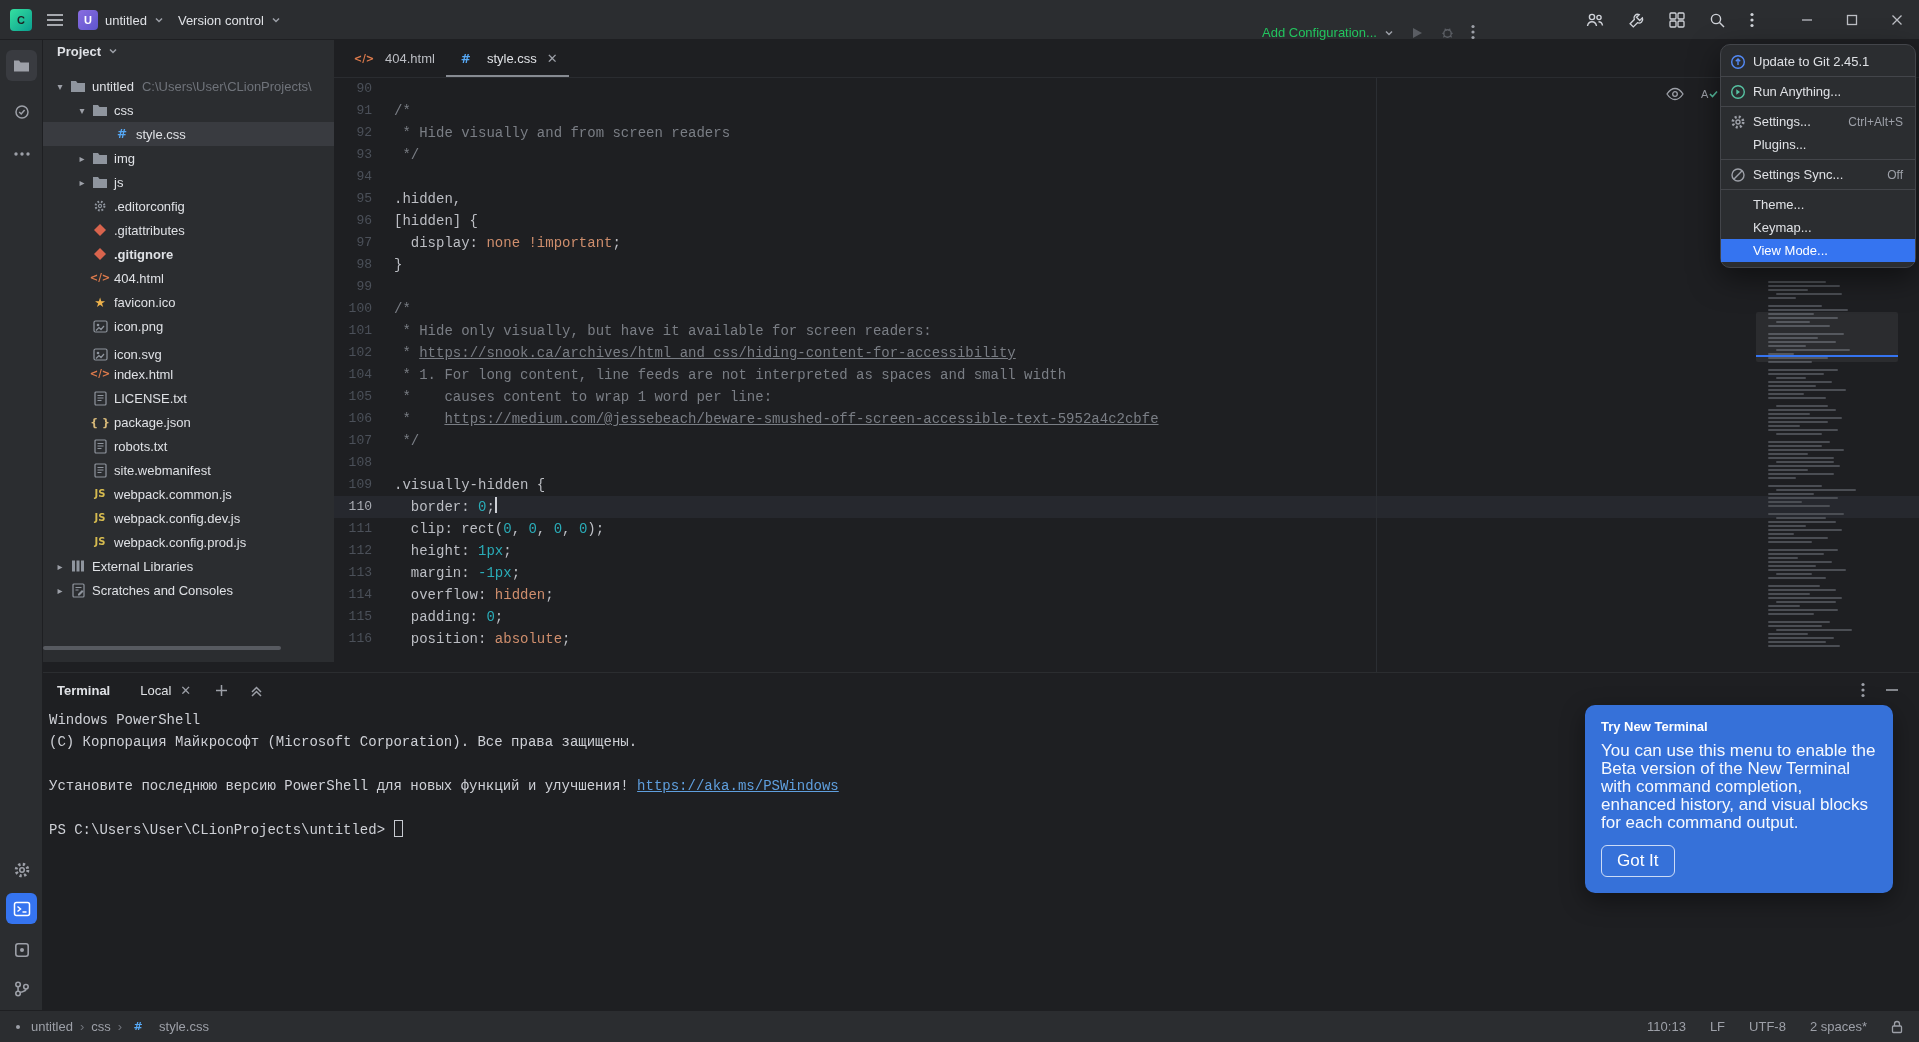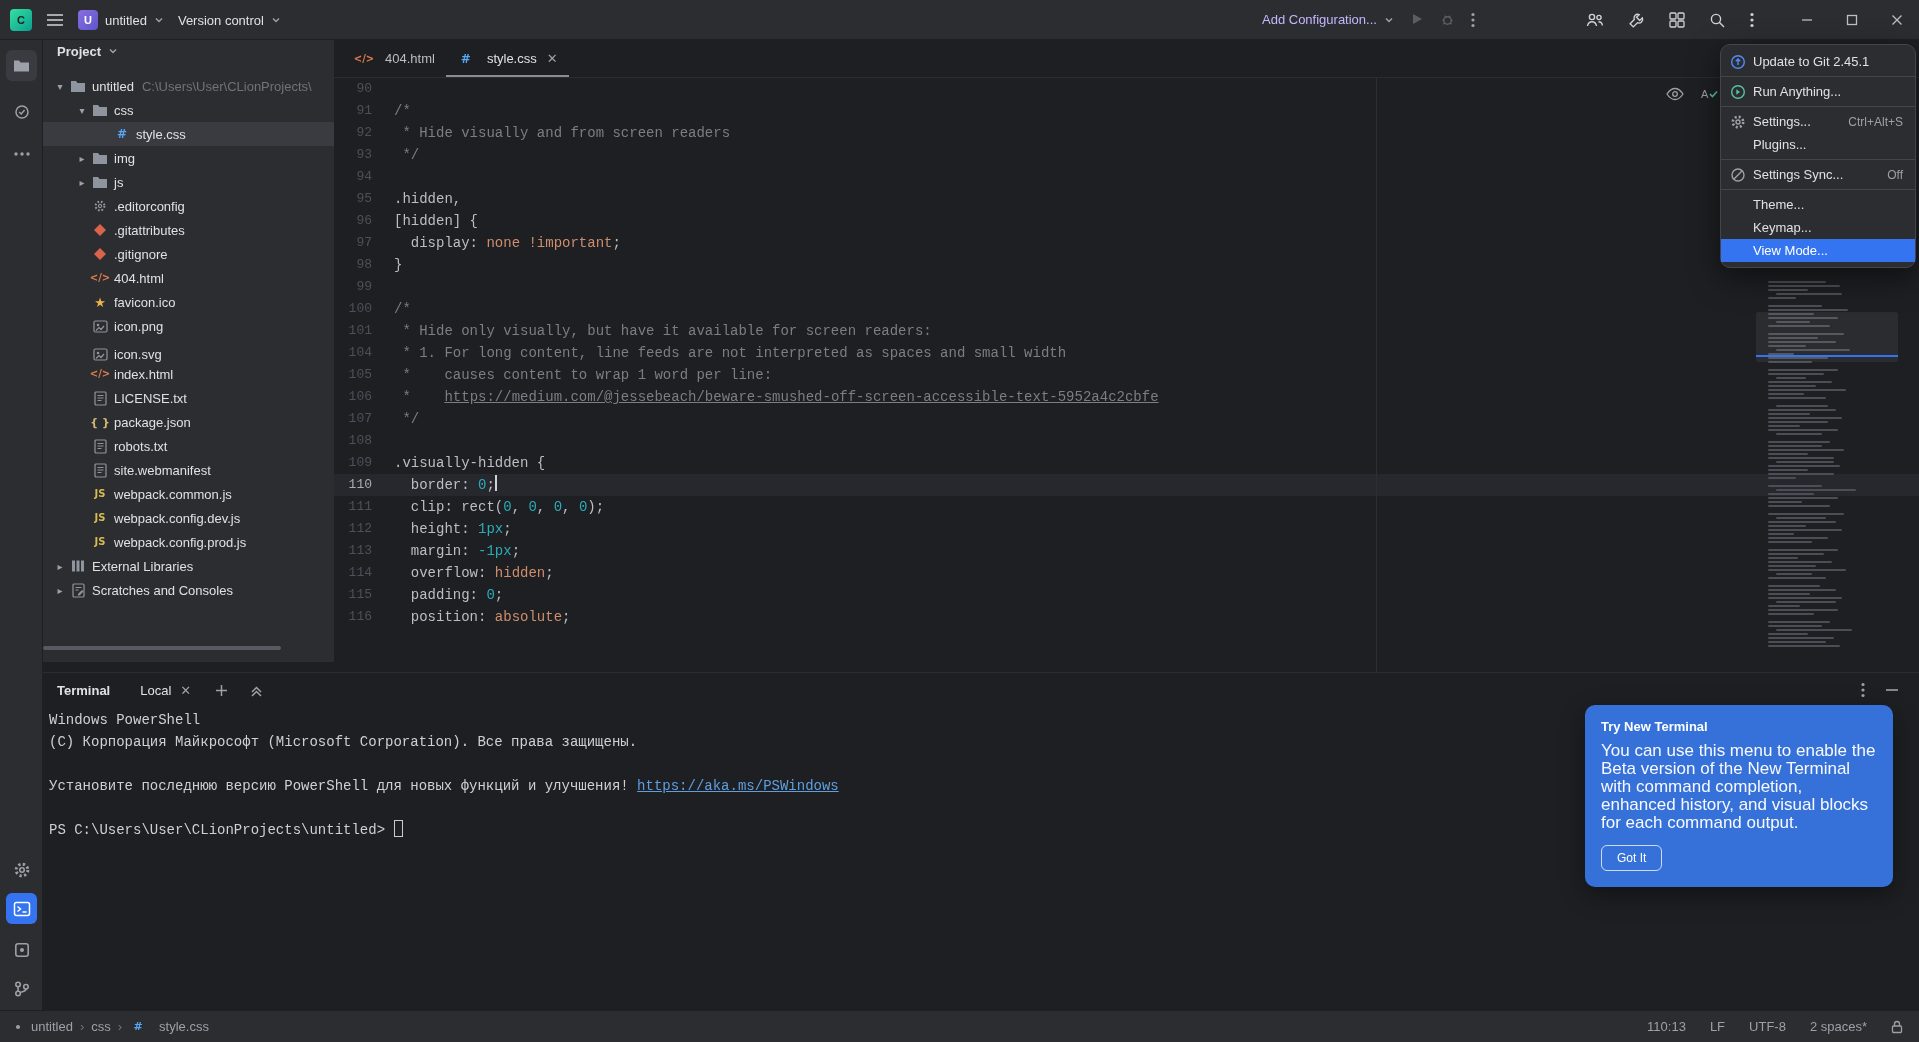--- a/index.html
+++ b/index.html
@@ -8,21 +8,21 @@
        font-family:"Liberation Sans",sans-serif;font-size:13px}
 
   
   .titlebar{position:absolute;left:0;top:0;width:100%;height:40px;background:#2b2d30;
             border-bottom:1px solid #1e1f22;z-index:30}
   .tb-left{position:absolute;left:10px;top:0;height:40px;display:flex;align-items:center;gap:14px}
   .tb-grp{display:flex;align-items:center;gap:7px}
   .badge-u{width:20px;height:20px;border-radius:4px;background:linear-gradient(135deg,#8a6de0,#5d55cd);
            color:#fff;font-size:11px;font-weight:700;display:flex;align-items:center;justify-content:center}
   .chev{display:inline-flex}
-  .tb-run{position:absolute;left:1262px;top:12px;height:40px;display:flex;align-items:flex-start;gap:16px;color:#c4b5fd}
+  .tb-run{position:absolute;left:1262px;top:0;height:40px;display:flex;align-items:flex-end;gap:16px;color:#22c55e}
   .tb-icons{position:absolute;left:1586px;top:0;height:40px;display:flex;align-items:center;gap:24px}
   .tb-win{position:absolute;right:0;top:0;height:40px;display:flex}
   .winbtn{width:45px;height:40px;display:flex;align-items:center;justify-content:center}
   .ico{display:inline-flex;align-items:center;justify-content:center}
 
   
   .strip{position:absolute;left:0;top:40px;width:43px;height:970px;background:#2b2d30;
          border-right:1px solid #1e1f22;z-index:20}
   .strip-btn{position:absolute;left:6px;width:31px;height:31px;border-radius:6px;
              display:flex;align-items:center;justify-content:center}
@@ -97,21 +97,21 @@
   .mlabel{white-space:nowrap}
   .mshortcut{margin-left:auto;color:#9da0a8;font-size:12px;padding-left:10px}
   .menu-sep{height:1px;background:#43454a;margin:3px 0}
 
   
   .gotit{position:absolute;left:1585px;top:705px;width:308px;background:#3671d9;border-radius:10px;
          padding:14px 16px 16px;color:#fff;z-index:55;box-shadow:0 8px 24px rgba(0,0,0,.4)}
   .gotit-title{font-size:13px;font-weight:700;margin-bottom:8px}
   .gotit-body{font-size:17px;line-height:18px;color:rgba(255,255,255,.96)}
   .gotit-btn{margin-top:13px;display:inline-block;padding:5px 15px;border:1px solid rgba(255,255,255,.75);
-             border-radius:6px;font-size:12px;color:#fff}
+             border-radius:6px;font-size:17px;color:#fff}
 </style>
 </head>
 <body>
 
 <div class="titlebar">
   <div class="tb-left">
     <span class="ico">
       <svg width="22" height="22">
           <defs>
             <linearGradient id="lg1" x1="0" y1="0" x2="1" y2="1">
@@ -346,21 +346,21 @@
       </div>
       <div class="tree-row" style="padding-left: 30px;">
         <span class="tchev"></span>
         <span class="ficon">
           <svg width="14" height="14">
             <path d="M7 1l6 6-6 6-6-6z" fill="#d9644d"></path>
           </svg>
         </span>
         <span class="tlabel">.gitattributes</span>
       </div>
-      <div class="tree-row" style="padding-left: 30px;">
+      <div class="tree-row" style="padding-left: 30px; font-weight: bold;">
         <span class="tchev"></span>
         <span class="ficon">
           <svg width="14" height="14">
             <path d="M7 1l6 6-6 6-6-6z" fill="#d9644d"></path>
           </svg>
         </span>
         <span class="tlabel">.gitignore</span>
       </div>
       <div class="tree-row" style="padding-left: 30px;">
         <span class="tchev"></span>
@@ -512,20 +512,21 @@
       <div class="code-row"><span class="ln">92</span><span class="ct"><span class="tk-c"> * Hide visually and from screen readers</span></span></div>
       <div class="code-row"><span class="ln">93</span><span class="ct"><span class="tk-c"> */</span></span></div>
       <div class="code-row"><span class="ln">94</span><span class="ct"></span></div>
       <div class="code-row"><span class="ln">95</span><span class="ct"><span class="tk-p">.hidden,</span></span></div>
       <div class="code-row"><span class="ln">96</span><span class="ct"><span class="tk-p">[hidden] {</span></span></div>
       <div class="code-row"><span class="ln">97</span><span class="ct"><span class="tk-p">  display: </span><span class="tk-k">none</span><span class="tk-p"> </span><span class="tk-k">!important</span><span class="tk-p">;</span></span></div>
       <div class="code-row"><span class="ln">98</span><span class="ct"><span class="tk-p">}</span></span></div>
       <div class="code-row"><span class="ln">99</span><span class="ct"></span></div>
       <div class="code-row"><span class="ln">100</span><span class="ct"><span class="tk-c">/*</span></span></div>
       <div class="code-row"><span class="ln">101</span><span class="ct"><span class="tk-c"> * Hide only visually, but have it available for screen readers:</span></span></div>
+      <div class="code-row"><span class="ln">102</span><span class="ct"><span class="tk-c"> * </span><span class="tk-u">https://snook.ca/archives/html_and_css/hiding-content-for-accessibility</span></span></div>
       <div class="code-row"><span class="ln">104</span><span class="ct"><span class="tk-c"> * 1. For long content, line feeds are not interpreted as spaces and small width</span></span></div>
       <div class="code-row"><span class="ln">105</span><span class="ct"><span class="tk-c"> *    causes content to wrap 1 word per line:</span></span></div>
       <div class="code-row"><span class="ln">106</span><span class="ct"><span class="tk-c"> *    </span><span class="tk-u">https://medium.com/@jessebeach/beware-smushed-off-screen-accessible-text-5952a4c2cbfe</span></span></div>
       <div class="code-row"><span class="ln">107</span><span class="ct"><span class="tk-c"> */</span></span></div>
       <div class="code-row"><span class="ln">108</span><span class="ct"></span></div>
       <div class="code-row"><span class="ln">109</span><span class="ct"><span class="tk-p">.visually-hidden {</span></span></div>
       <div class="code-row current"><span class="ln">110</span><span class="ct"><span class="tk-p">  border: </span><span class="tk-n">0</span><span class="tk-p">;</span><span class="caret"></span></span></div>
       <div class="code-row"><span class="ln">111</span><span class="ct"><span class="tk-p">  clip: rect(</span><span class="tk-n">0</span><span class="tk-p">, </span><span class="tk-n">0</span><span class="tk-p">, </span><span class="tk-n">0</span><span class="tk-p">, </span><span class="tk-n">0</span><span class="tk-p">);</span></span></div>
       <div class="code-row"><span class="ln">112</span><span class="ct"><span class="tk-p">  height: </span><span class="tk-n">1px</span><span class="tk-p">;</span></span></div>
       <div class="code-row"><span class="ln">113</span><span class="ct"><span class="tk-p">  margin: </span><span class="tk-n">-1px</span><span class="tk-p">;</span></span></div>

